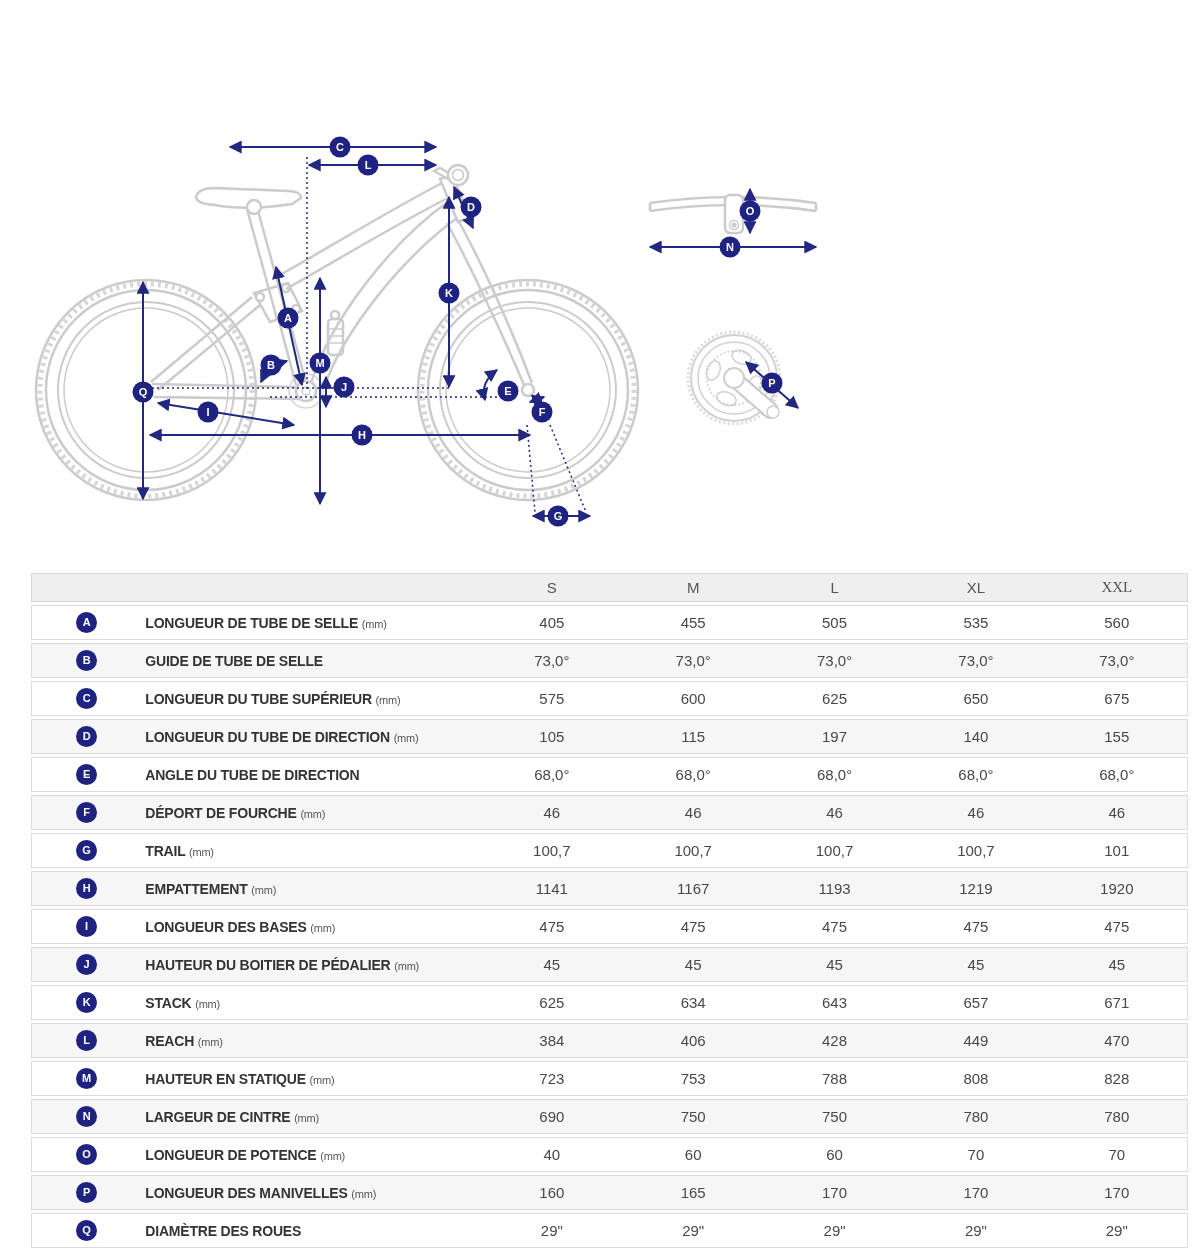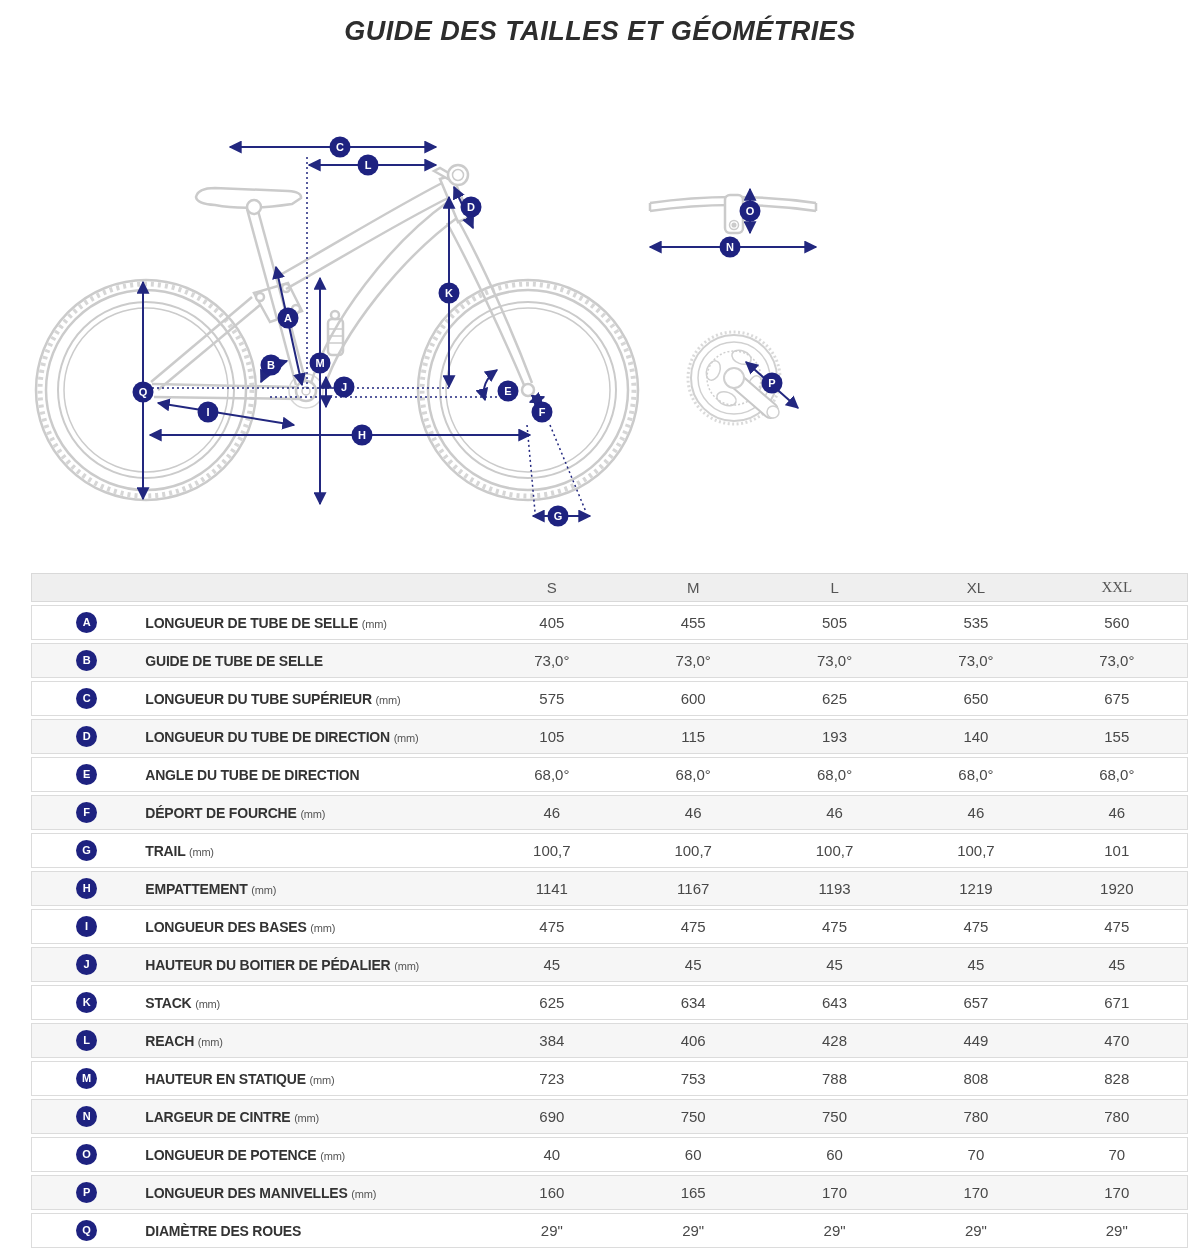--- a/index.html
+++ b/index.html
@@ -31,21 +31,20 @@
   td.label-cell .unit{font-weight:400;font-size:11px;color:#555;}
   .row-badge{display:inline-block;width:21px;height:21px;border-radius:50%;background:#1e2280;
              color:#fff;font-size:11px;font-weight:700;line-height:21px;text-align:center;
              vertical-align:middle;}
 </style>
 </head>
 <body>
 
 <div class="page">
 
-  <h1 class="title">GUIDE DES TAILLES ET GÉOMÉTRIES</h1>
 
   <div class="diagram">
     <svg width="870" height="430" viewBox="0 0 870 430">
       <defs>
         <marker id="ah" viewBox="0 0 10 10" refX="9" refY="5" markerWidth="6.5" markerHeight="6.5" orient="auto-start-reverse">
           <path d="M0,0 L10,5 L0,10 z" fill="#22277f"></path>
         </marker>
       </defs>
 
       <g stroke="#cbcbcb" stroke-width="2.5" fill="none">
@@ -273,21 +272,21 @@
           <td>600</td>
           <td>625</td>
           <td>650</td>
           <td>675</td>
         </tr>
         <tr>
           <td><span class="row-badge">D</span></td>
           <td class="label-cell"><span>LONGUEUR DU TUBE DE DIRECTION</span> <span class="unit">(mm)</span></td>
           <td>105</td>
           <td>115</td>
-          <td>193</td>
+          <td>197</td>
           <td>140</td>
           <td>155</td>
         </tr>
         <tr>
           <td><span class="row-badge">E</span></td>
           <td class="label-cell"><span>ANGLE DU TUBE DE DIRECTION</span> <span class="unit"></span></td>
           <td>68,0°</td>
           <td>68,0°</td>
           <td>68,0°</td>
           <td>68,0°</td>

